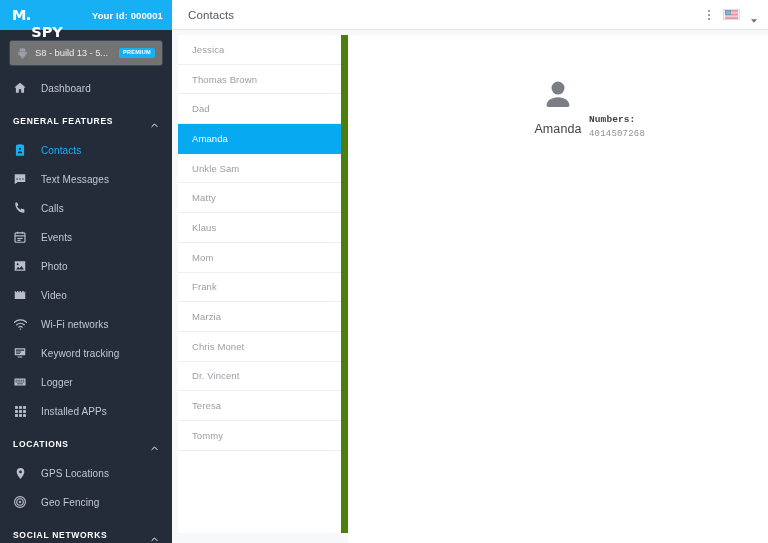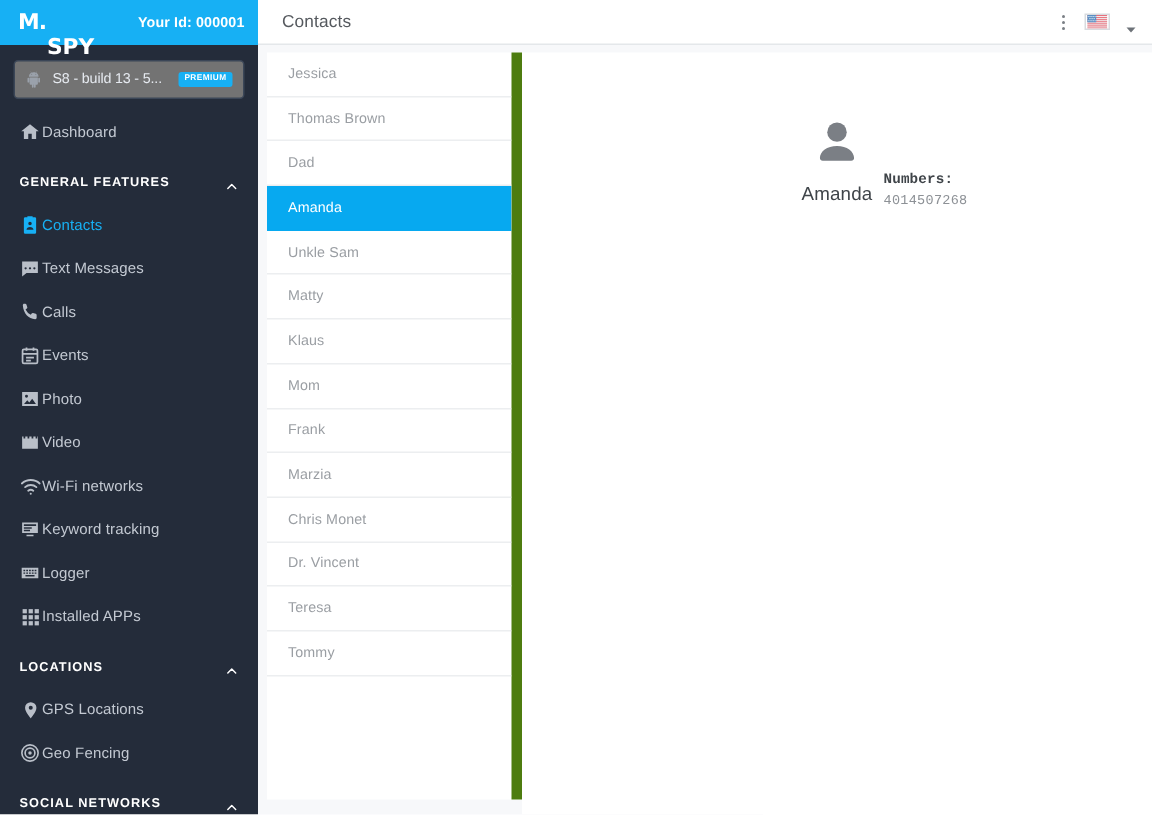--- a/index.html
+++ b/index.html
@@ -44,21 +44,21 @@
   }
   .premium-badge {
     background:#17b0f4; color:#ffffff; font-size:5.5px; font-weight:bold;
     padding:2px 4px; border-radius:2px; letter-spacing:0.3px; flex:0 0 auto;
     line-height:1;
   }
 
   .nav { margin-top:8px; flex:1 1 auto; overflow:hidden; }
   .nav-item {
     height:29px; display:flex; align-items:center; padding:0 0 0 12px;
-    cursor:pointer;
+    gap:13px; cursor:pointer;
   }
   .nav-item .ico { width:16px; height:16px; flex:0 0 16px; display:flex; align-items:center; justify-content:center; }
   .nav-item .lbl { font-size:10px; color:#c3c9d2; letter-spacing:0.1px; }
   .nav-item.active .lbl { color:#17b0f4; }
 
   .sect-head {
     height:30px; display:flex; align-items:center; justify-content:space-between;
     padding:0 13px 0 13px; cursor:pointer; margin-top:3px;gap:18px;
   }
   .sect-head .t { font-size:8.5px; font-weight:bold; color:#ffffff; letter-spacing:0.7px; }

